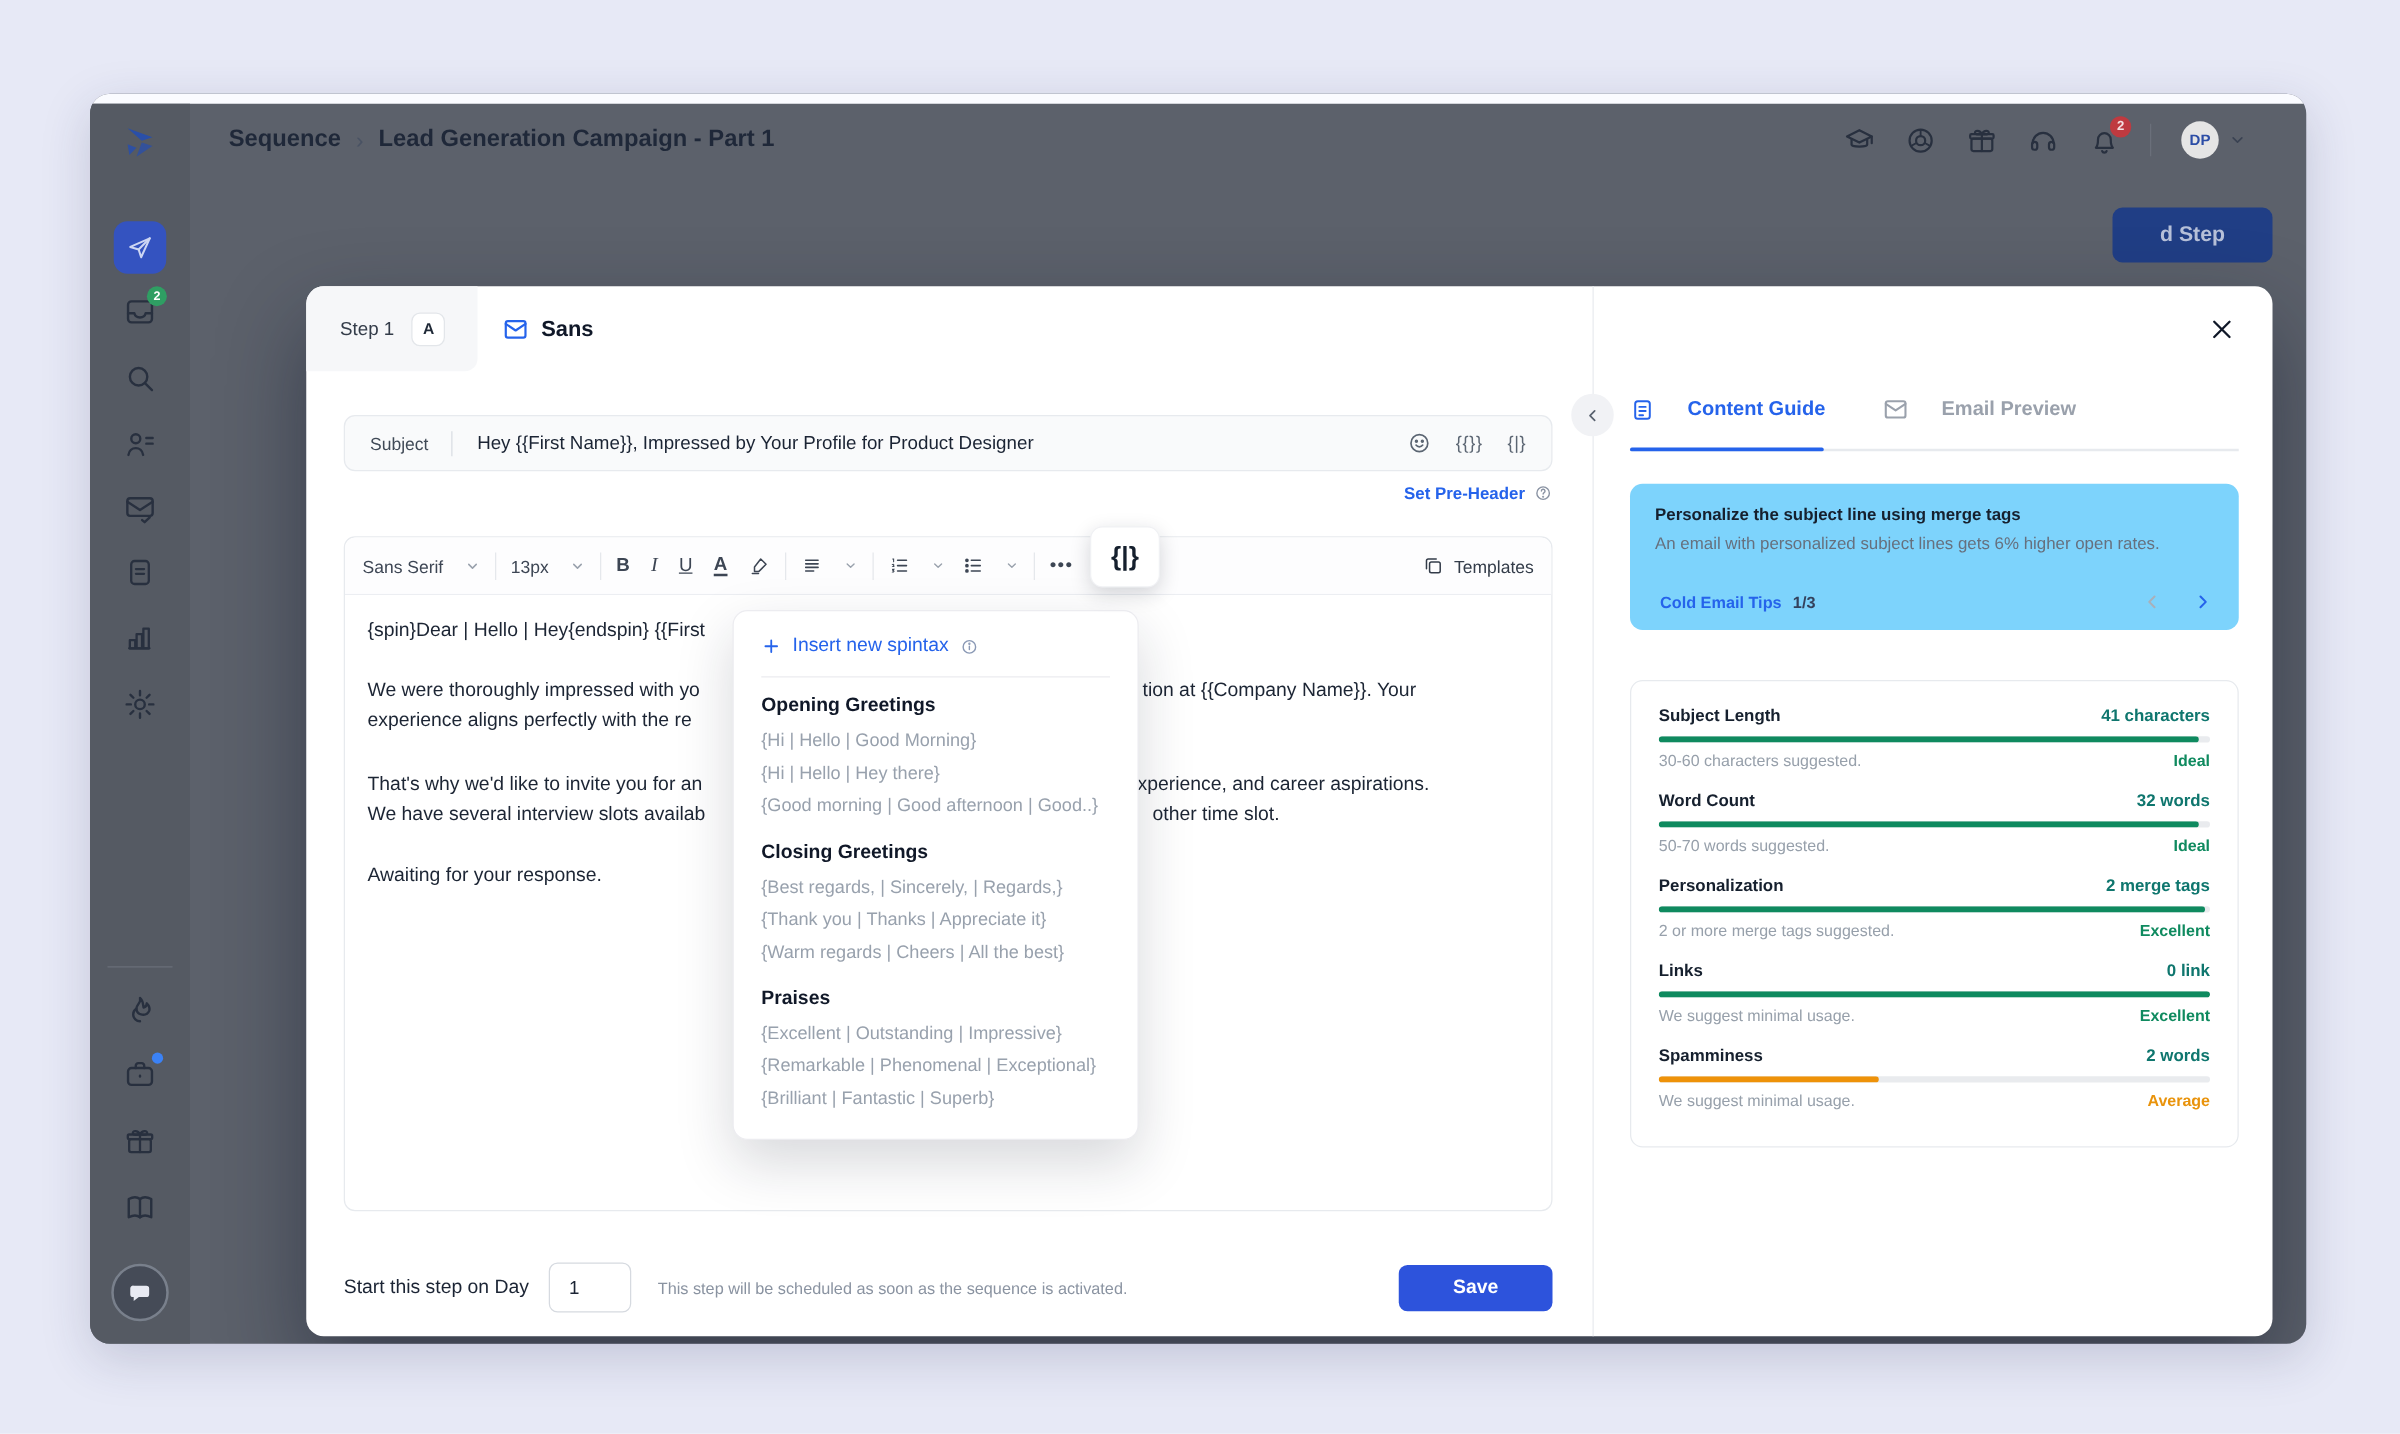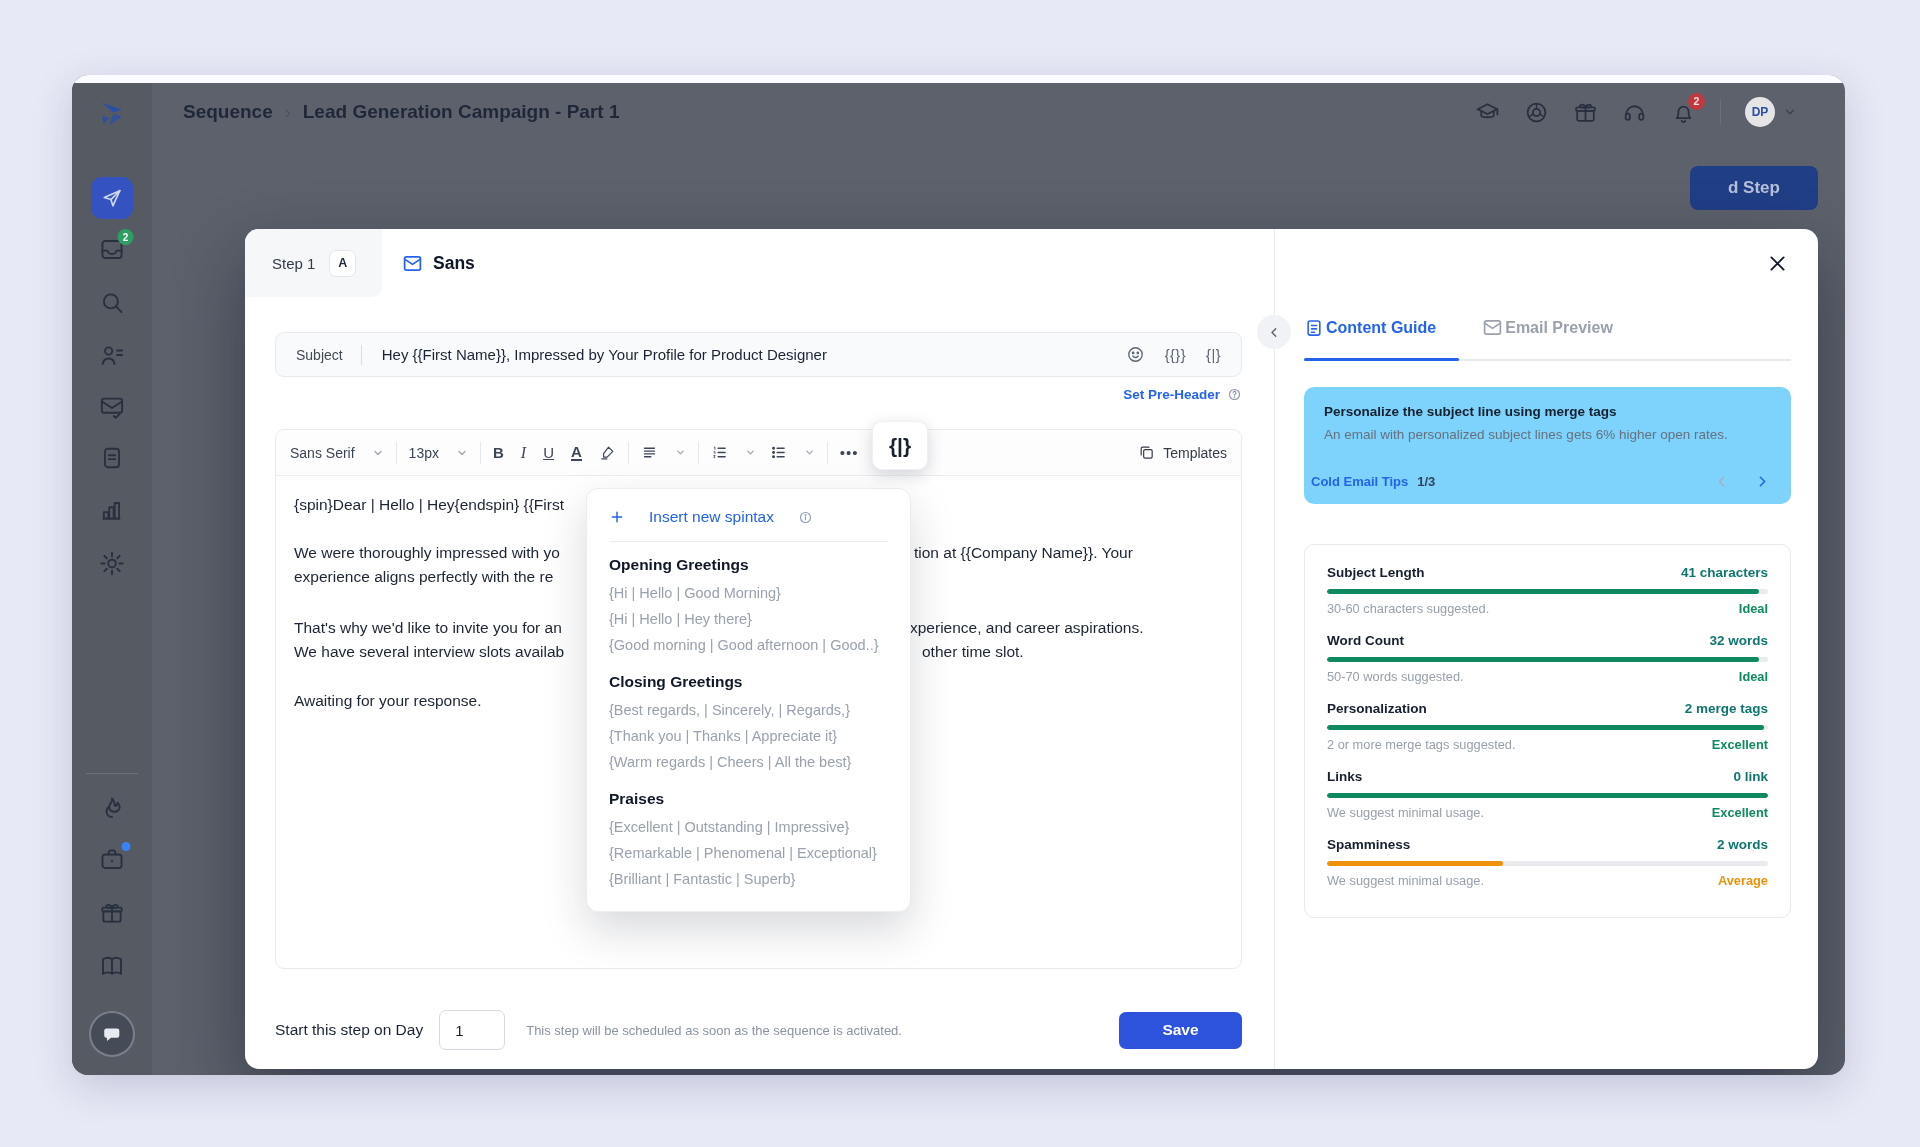--- a/index.html
+++ b/index.html
@@ -103,21 +103,21 @@
   .editor-content { position:relative; height:488px; overflow:hidden; font-size:15.5px; color:#1c2534; }
   .eline { position:absolute; white-space:nowrap; }
 
   .spin-pill { position:absolute; left:627px; top:192px; width:56px; height:49px; background:#fff;
     border:1px solid #f0f1f4; border-radius:10px; box-shadow:0 5px 16px rgba(20,28,45,.18);
     display:grid; place-items:center; font-size:21px; font-weight:600; color:#16202e; z-index:30; }
 
   .spintax-pop { position:absolute; left:341px; top:259px; width:325px; height:424px; background:#fff;
     border:1px solid #ececf0; border-radius:12px; box-shadow:0 18px 44px rgba(23,30,48,.17);
     z-index:25; padding:19px 22px; }
-  .sp-header { display:flex; align-items:center; gap:24px; color:#2563eb; font-size:15.5px; font-weight:500; }
+  .sp-header { display:flex; align-items:center; gap:9px; color:#2563eb; font-size:15.5px; font-weight:500; }
   .sp-hr { height:1px; background:#ececf0; margin:15px 0 14px 0; }
   .sp-title { font-size:15.5px; font-weight:bold; color:#101828; margin-bottom:6px; }
   .sp-opt { font-size:14.5px; color:#98a1ad; line-height:26px; }
   .sp-section { margin-bottom:15px; }
 
   .modal-footer { position:absolute; left:30px; top:778px; width:967px; height:46px;
     display:flex; align-items:center; }
   .day-label { font-size:15.5px; color:#1b2434; font-weight:500; }
   .day-input { margin-left:16px; width:66px; height:40px; border:1px solid #d6dae0; border-radius:7px;
     background:#fff; font-size:15px; color:#1b2434; padding-left:15px;
@@ -126,31 +126,31 @@
   .save-btn { margin-left:auto; width:123px; height:37px; background:#2d53dc; border:none; border-radius:7px;
     color:#fff; font-size:15.5px; font-weight:600; font-family:"Liberation Sans", sans-serif; cursor:pointer; }
 
   .v-divider { position:absolute; left:1029px; top:0; bottom:0; width:1px; background:#e9ebef; }
   .collapse-btn { position:absolute; left:1012px; top:86px; width:34px; height:34px; border-radius:50%;
     background:#f1f2f5; color:#59616e; display:grid; place-items:center; z-index:5; cursor:pointer; }
 
   
   .panel { position:absolute; left:1030px; top:0; width:543px; height:840px; }
   .tabs { position:absolute; left:29px; top:88px; display:flex; gap:46px; }
-  .tab { display:flex; align-items:center; gap:2px; font-size:16px; font-weight:bold; }
+  .tab { display:flex; align-items:center; gap:26px; font-size:16px; font-weight:bold; }
   .tab-active { color:#2563eb; }
   .tab-inactive { color:#9aa1ac; }
   .tab-track { position:absolute; left:29px; width:487px; top:130px; height:2px; background:#e7eaee; }
   .tab-indicator { position:absolute; left:29px; width:155px; top:129px; height:3px; background:#2563eb; border-radius:2px; }
 
   .tipcard { position:absolute; left:29px; top:158px; width:487px; height:117px;
     background:#7dd3fc; border-radius:10px; padding:17px 20px; }
   .tip-title { font-size:13.5px; font-weight:bold; color:#16202e; }
   .tip-body { margin-top:8px; font-size:13.5px; color:#66707e; }
-  .tip-footer { position:absolute; left:7px; right:20px; bottom:14px; display:flex; align-items:center; }
+  .tip-footer { position:absolute; left:24px; right:20px; bottom:14px; display:flex; align-items:center; }
   .tip-label { font-size:13px; font-weight:bold; color:#2563eb; }
   .tip-count { font-size:13px; font-weight:bold; color:#33415c; margin-left:9px; }
   .tip-nav { margin-left:auto; display:flex; align-items:center; gap:24px; }
 
   .metrics { position:absolute; left:29px; top:315px; width:487px; height:374px;
     border:1px solid #e7eaee; border-radius:10px; padding:20px 22px; }
   .metric { margin-bottom:17px; }
   .m-head { display:flex; justify-content:space-between; align-items:baseline; }
   .m-title { font-size:13.5px; font-weight:bold; color:#16202e; }
   .m-value { font-size:13.5px; font-weight:600; color:#0f766e; }

